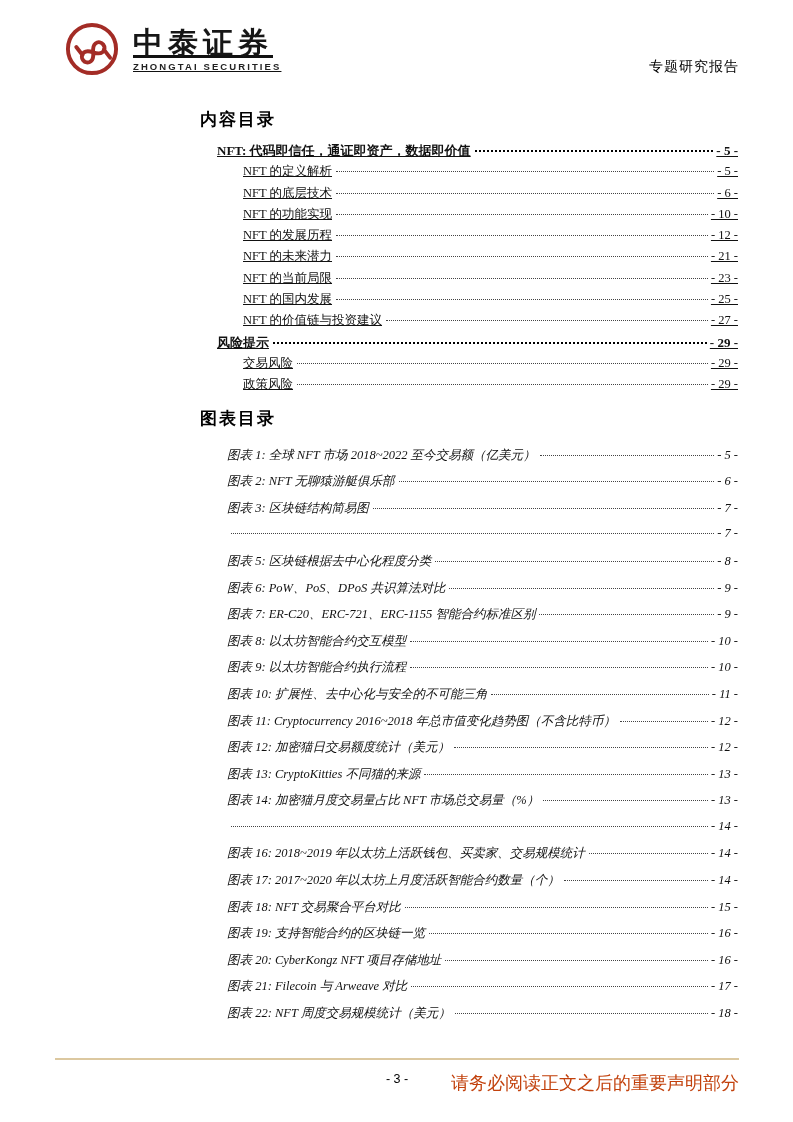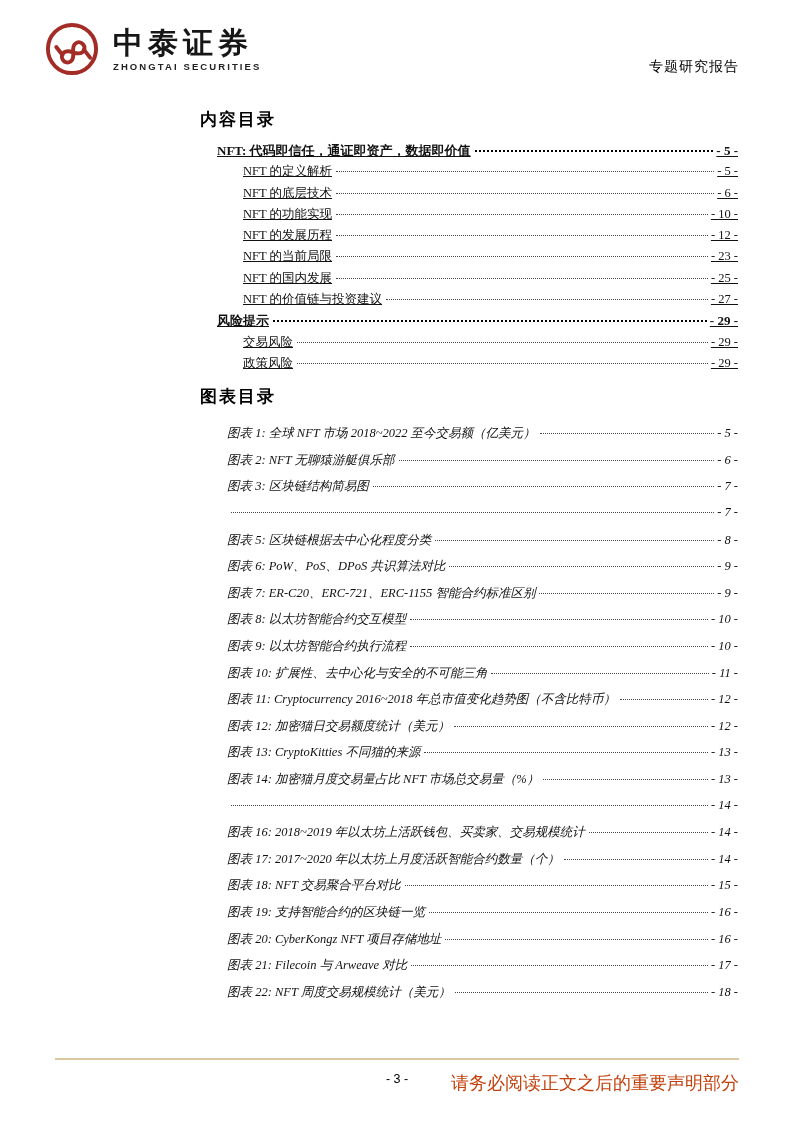--- a/index.html
+++ b/index.html
@@ -9,21 +9,21 @@
     width:793px; height:1122px;
     background:#ffffff;
     font-family:"Liberation Serif","DejaVu Serif",serif;
     color:#111;
     overflow:hidden;
     margin:0 auto;
   }
 
   
   .header { position:absolute; top:0; left:0; right:0; height:100px; }
-  .logo { position:absolute; left:44px; top:21px; display:flex; align-items:center; gap:13px; }
+  .logo { position:absolute; left:64px; top:21px; display:flex; align-items:center; gap:13px;text-decoration:underline; }
   .logo-mark { width:56px; height:56px; flex:0 0 auto; }
   .logo-text { display:flex; flex-direction:column; justify-content:center; }
   .logo-cn {
     font-size:30px; font-weight:bold; letter-spacing:5px;
     color:#161616; line-height:32px;
     font-family:"Liberation Serif","DejaVu Serif",serif;
   }
   .logo-en {
     font-size:9.5px; font-weight:bold; letter-spacing:2.1px;
     color:#222; margin-top:2px;
@@ -126,20 +126,25 @@
           <span class="label">NFT 的功能实现</span>
           <span class="leader"></span>
           <span class="pg">- 10 -</span>
         </div>
         <div class="row lvl2">
           <span class="label">NFT 的发展历程</span>
           <span class="leader"></span>
           <span class="pg">- 12 -</span>
         </div>
         <div class="row lvl2">
+          <span class="label">NFT 的未来潜力</span>
+          <span class="leader"></span>
+          <span class="pg">- 21 -</span>
+        </div>
+        <div class="row lvl2">
           <span class="label">NFT 的当前局限</span>
           <span class="leader"></span>
           <span class="pg">- 23 -</span>
         </div>
         <div class="row lvl2">
           <span class="label">NFT 的国内发展</span>
           <span class="leader"></span>
           <span class="pg">- 25 -</span>
         </div>
         <div class="row lvl2">

